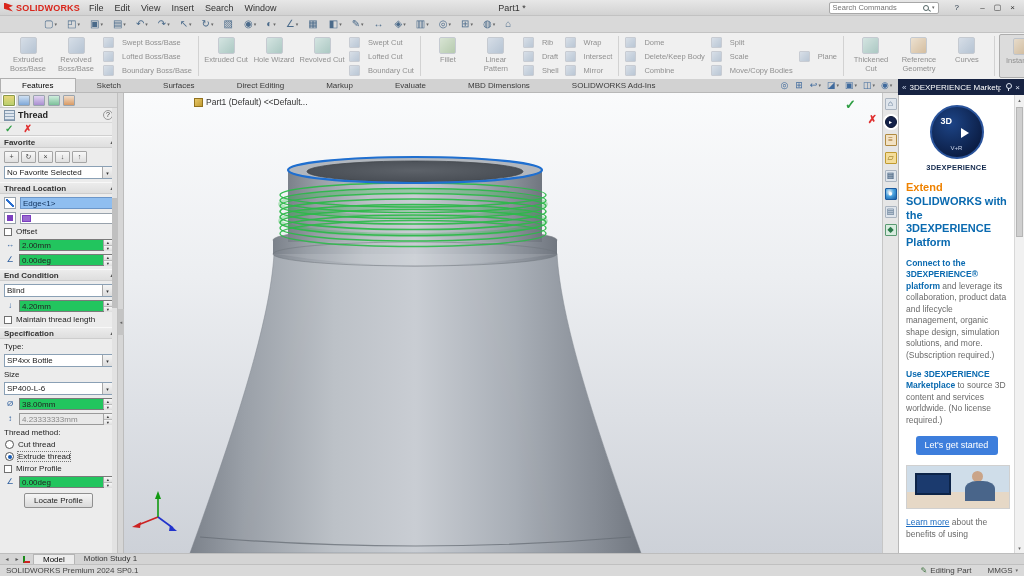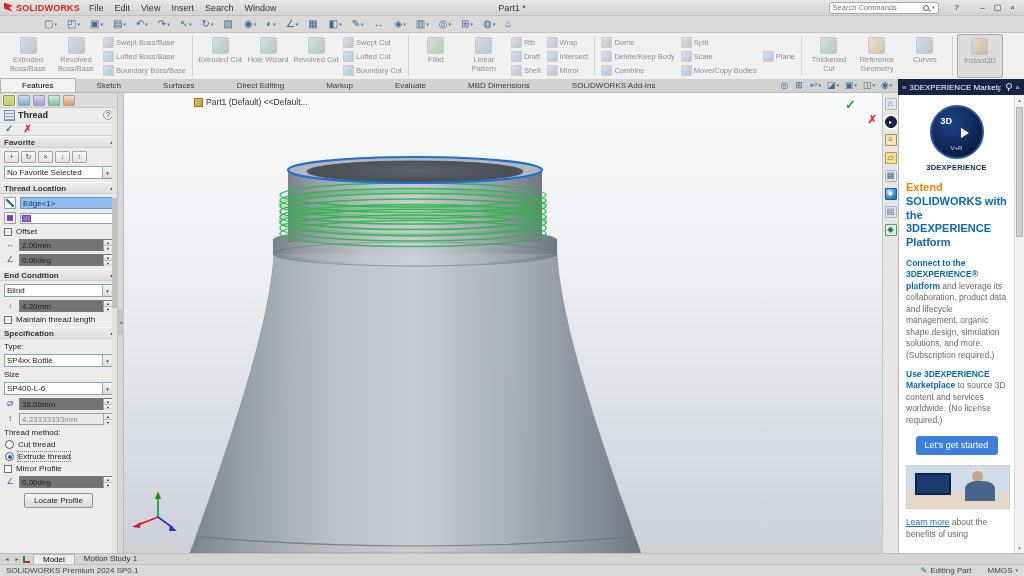--- a/index.html
+++ b/index.html
@@ -30,21 +30,21 @@
 .rgroup{display:flex;align-items:stretch;gap:2px;padding:0 3px}
 .rsep{width:1px;background:#d2d2d2;margin:2px 1px;flex:none}
 .rbtn-lg{width:46px;display:flex;flex-direction:column;align-items:center;padding-top:3px;gap:2px}
 .rbtn-lg.active{background:#dcdcdc;border:1px solid #adadad;border-radius:2px}
 .ric-lg{width:17px;height:17px;border-radius:2px;border:1px solid #b3bac4;background:linear-gradient(135deg,#ccd7e4,#9db1c7);opacity:.7;flex:none}
 .ric-teal{background:linear-gradient(135deg,#c9e0dc,#8fb8b0)}
 .ric-green{background:linear-gradient(135deg,#cfe0c9,#9dbb92)}
 .ric-or{background:linear-gradient(135deg,#ecdcc4,#c9a97e)}
 .rlab{font-size:7.5px;line-height:1.15;text-align:center;color:#909090}
 .rstack{display:flex;flex-direction:column;justify-content:center;gap:1px}
-.rbtn-sm{display:flex;align-items:center;gap:2px;height:13px;padding:0 2px}
+.rbtn-sm{display:flex;align-items:center;gap:8px;height:13px;padding:0 2px}
 .ric-sm{width:11px;height:11px;border-radius:1px;border:1px solid #b3bac4;background:linear-gradient(135deg,#ccd7e4,#9db1c7);opacity:.65;flex:none}
 .rslab{font-size:7.5px;color:#909090;white-space:nowrap}
 
 .tabband{position:absolute;left:0;top:79px;width:898px;height:14px;background:#d2d2d2;border-bottom:1px solid #b8b8b8;display:flex;align-items:flex-end}
 .cmtab{padding:0 21px;font-size:8px;line-height:13px;color:#3a3a3a;white-space:nowrap}
 .cmtab.active{background:#f2f2f2;border:1px solid #b0b0b0;border-bottom:0;color:#000}
 .headsup{display:flex;align-items:center;gap:6px;margin-left:104px;align-self:center}
 .huicon{display:flex;align-items:center;gap:1px}
 .huglyph{font-size:9px;color:#3f6a9d;line-height:1}
 .bandright{margin-left:auto;display:flex;gap:7px;margin-right:6px;align-items:center;align-self:center}
@@ -77,21 +77,21 @@
 .sicon{width:12px;height:12px;border:1px solid #98a2ac;background:#fff;position:relative;flex:none}
 .sicon.edge::after{content:"";position:absolute;inset:1px;background:linear-gradient(45deg,transparent 42%,#2a6fd0 42%,#2a6fd0 58%,transparent 58%)}
 .sicon.vert::after{content:"";position:absolute;left:2px;top:2px;width:6px;height:6px;background:#7b3fbf}
 .selbox{flex:1;height:12px;border:1px solid #6b96c9;background:#8fbef0;font-size:8px;color:#10305a;padding:0 2px;line-height:11px;white-space:nowrap;overflow:hidden}
 .selbox2{flex:1;height:11px;border:1px solid #98a2ac;background:#fff;display:flex;align-items:center;padding:1px}
 .pchip{width:9px;height:7px;background:#9a6ad0;border:1px solid #7b3fbf}
 .cbrow{display:flex;align-items:center;gap:4px}
 .cb{width:8px;height:8px;border:1px solid #707070;background:#fff;flex:none}
 .numrow{display:flex;align-items:center;gap:3px}
 .nicon{width:12px;height:12px;font-size:8px;color:#2f5f9e;text-align:center;line-height:12px;flex:none}
-.nfield{flex:1;height:12px;background:#737373;border:1px solid #7a7a7a;display:flex;align-items:stretch}
+.nfield{flex:1;height:12px;background:#22c55e;border:1px solid #7a7a7a;display:flex;align-items:stretch}
 .nval{flex:1;font-size:8px;padding:0 2px;line-height:11px;white-space:nowrap;overflow:hidden}
 .nfield.dis{background:#e9e9e9;border-color:#9a9a9a}
 .nfield.dis .nval{color:#8a8a8a}
 .spin{width:9px;border-left:1px solid #a5a5a5;display:flex;flex-direction:column;flex:none}
 .spin span{flex:1;font-size:4.5px;line-height:5px;text-align:center;background:linear-gradient(#f6f6f6,#ddd);color:#333}
 .spin span+span{border-top:1px solid #bbb}
 .radrow{display:flex;align-items:center;gap:4px;padding-left:1px}
 .rad{width:9px;height:9px;border:1px solid #555;border-radius:50%;background:#fff;display:flex;align-items:center;justify-content:center;flex:none}
 .rad.sel::after{content:"";width:4px;height:4px;border-radius:50%;background:#1559b3}
 .radrow.sel .radlab{outline:1px dotted #777}

